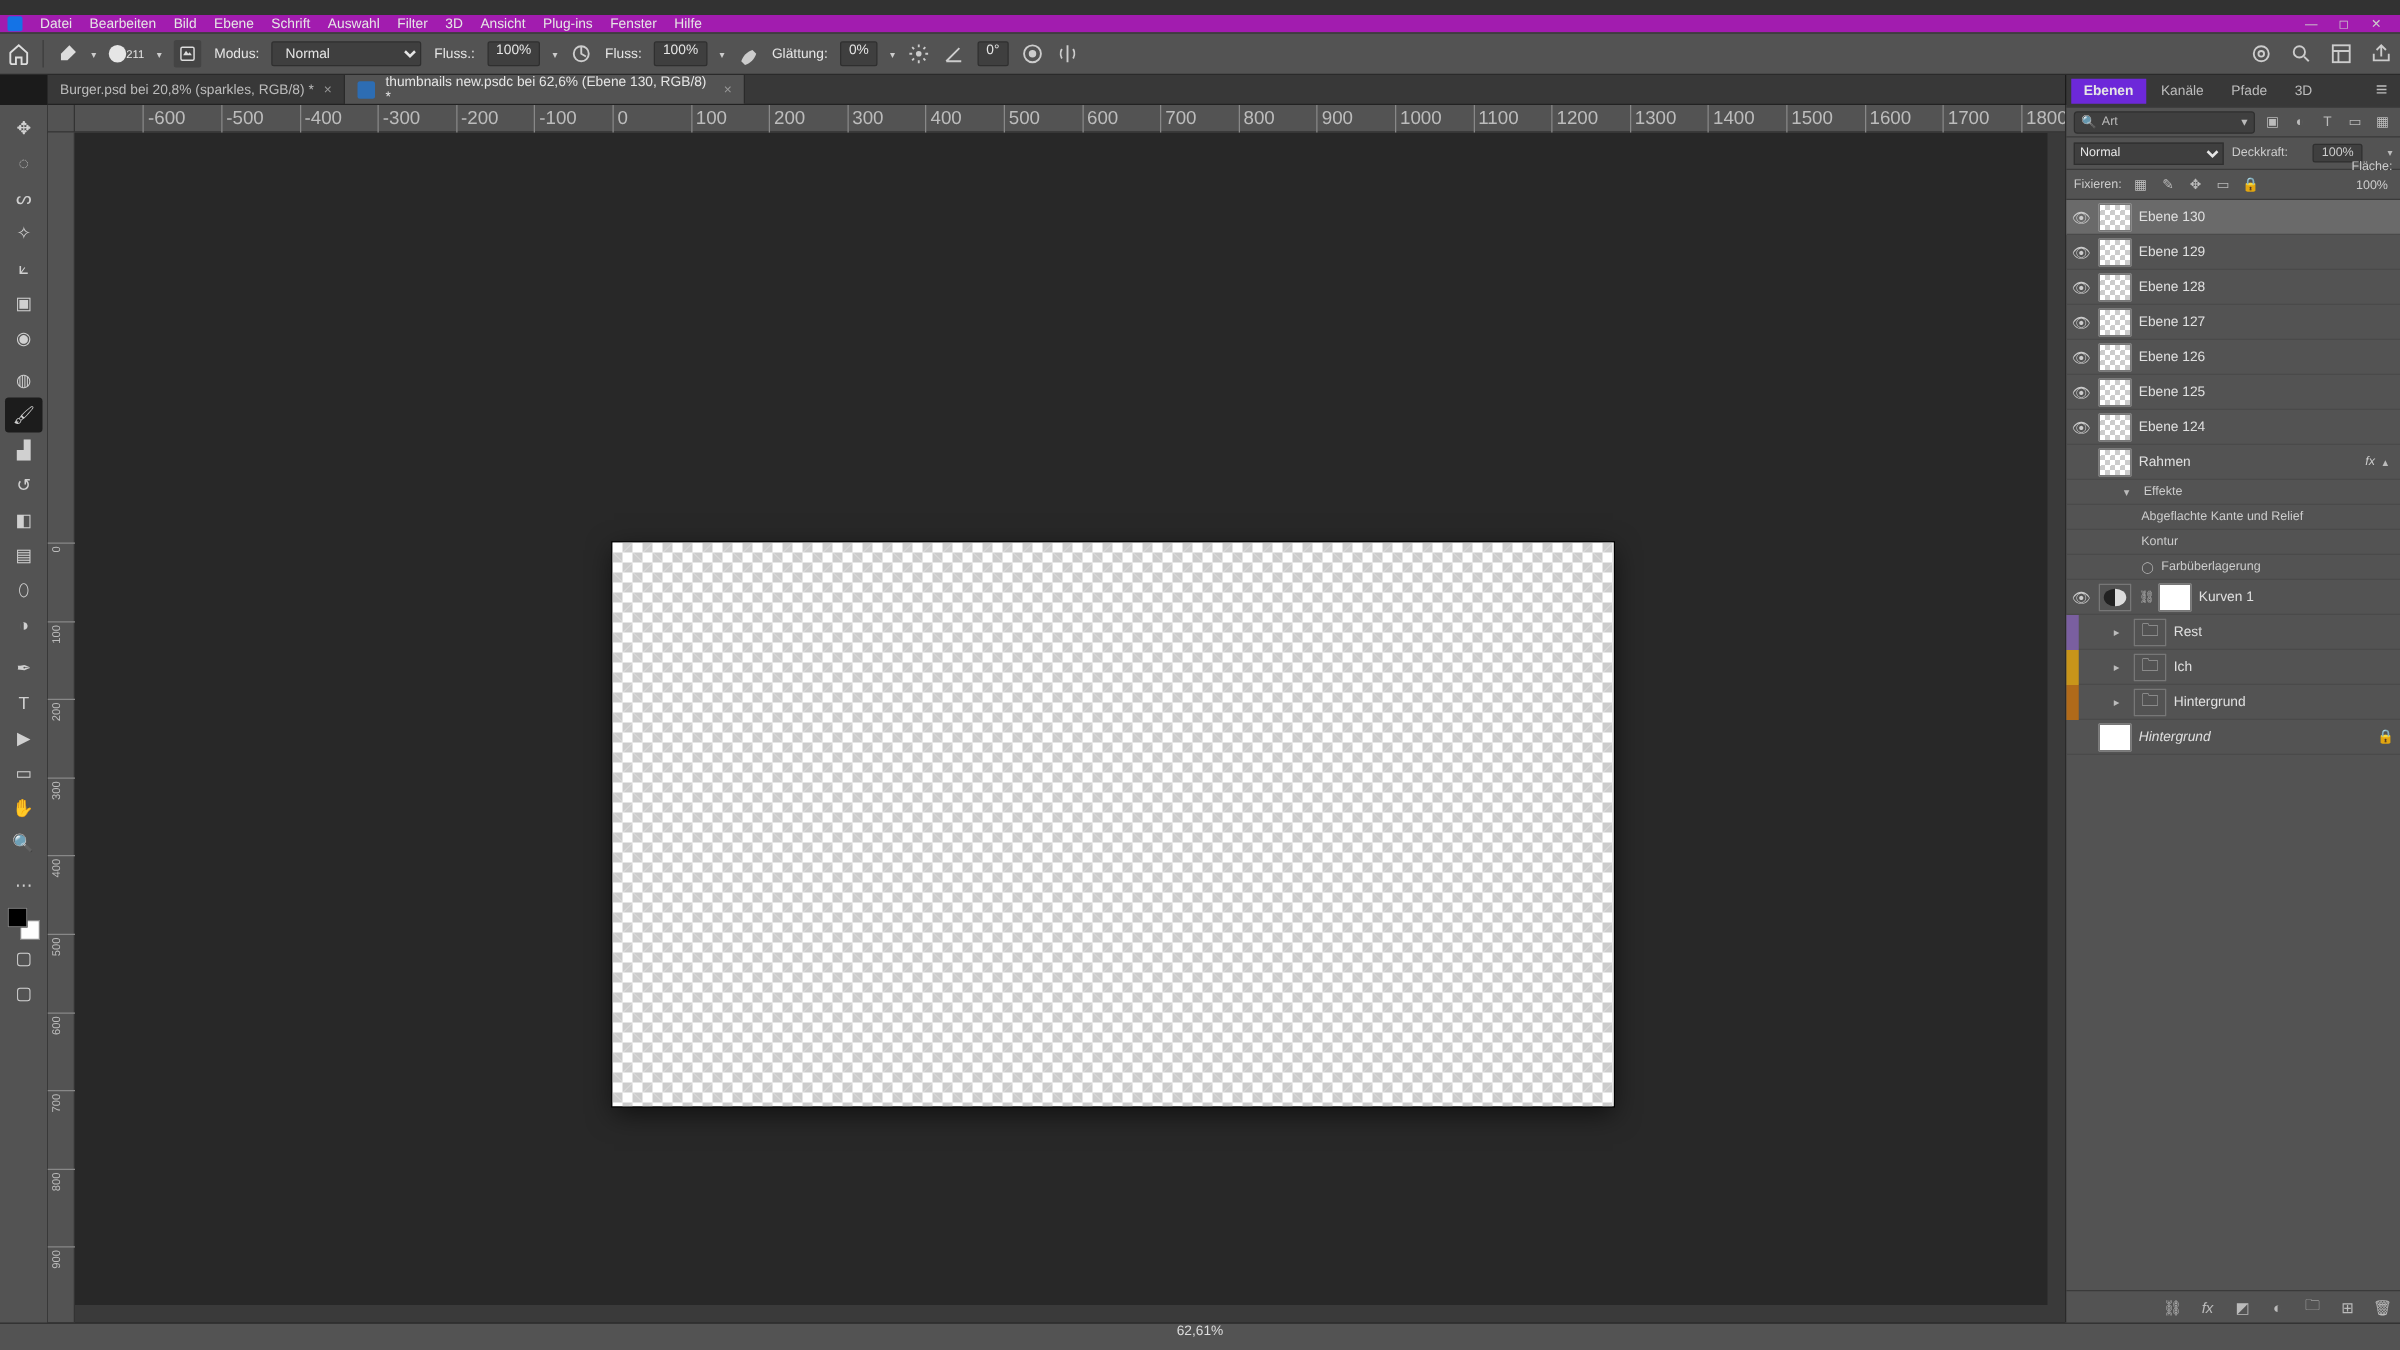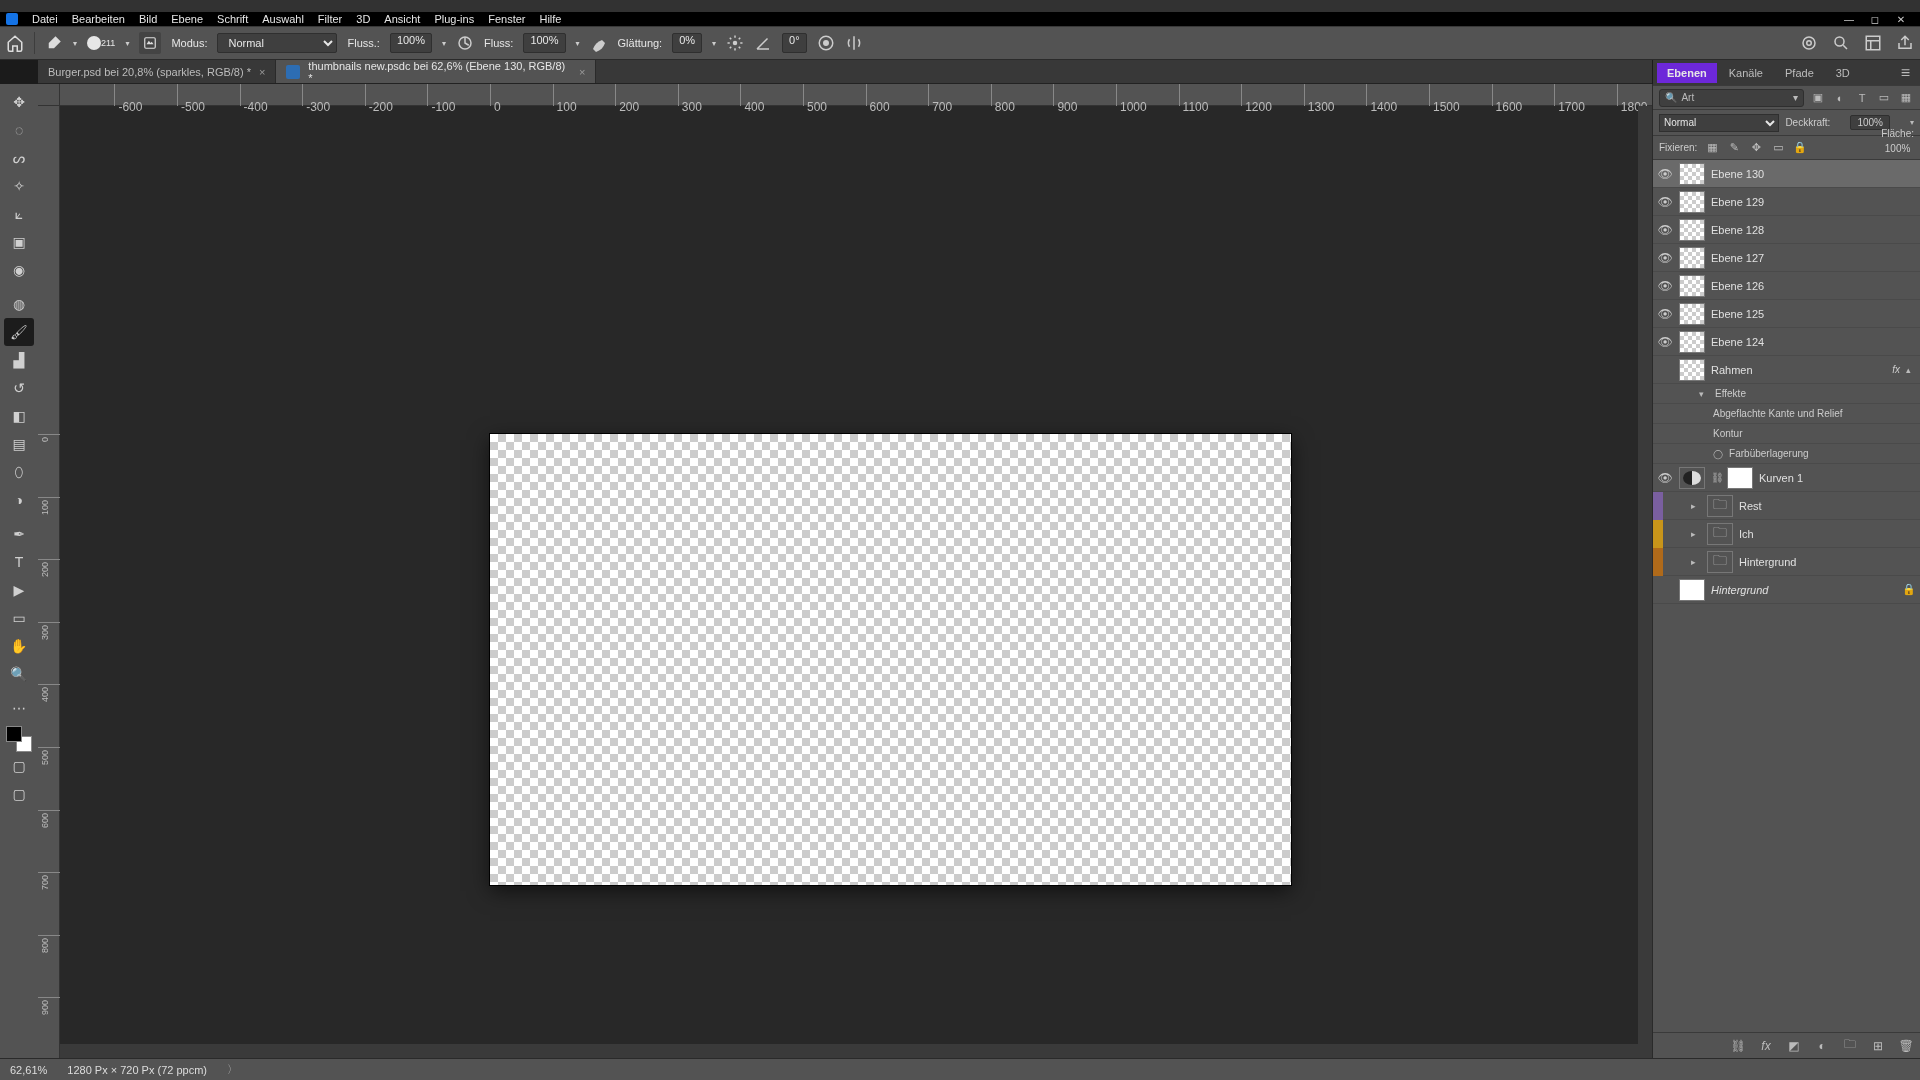--- a/index.html
+++ b/index.html
@@ -2,21 +2,21 @@
 <html><head>
 <meta charset="utf-8">
 <style>
 * { margin: 0; padding: 0; box-sizing: border-box; font-family: 'Segoe UI', Tahoma, sans-serif; -webkit-font-smoothing: antialiased; }
 html, body { width: 1920px; height: 1080px; overflow: hidden; background: #1b1b1b; }
 
 
 #titlebar { height: 12px; background: #323232; display:flex; justify-content:flex-end; align-items:center; gap:4px; padding-right:4px;}
 
 
-#menubar { height: 14px; background: #000000; display: flex; align-items: center; padding: 0 6px; gap: 14px; }
+#menubar { height: 14px; background: #a21caf; display: flex; align-items: center; padding: 0 6px; gap: 14px; }
 #menubar .logo { width:12px; height:12px; background:#1473e6; border-radius:2px; }
 #menubar .item { color: #e6e6e6; font-size: 11px; cursor: default; }
 
 #win-controls{ margin-left:auto; display:flex; gap:0; }
 #win-controls .wc{ width:26px; height:14px; display:flex; align-items:center; justify-content:center; color:#ccc; font-size:10px;}
 
 
 #optionsbar { height: 34px; background: #535353; border-top:1px solid #383838; border-bottom: 1px solid #2a2a2a; display: flex; align-items: center; padding: 0 6px; gap: 10px; color:#e6e6e6; font-size:11px; }
 #optionsbar .home{ width:22px; height:20px; display:flex; align-items:center; justify-content:center;}
 #optionsbar .sep{ width:1px; height:22px; background:#3d3d3d; }
@@ -46,21 +46,21 @@
 #toolbar .tool.active{ background:#1c1c1c;}
 #toolbar .spacer{ height:6px;}
 #toolbar .swatches{ width:26px; height:26px; position:relative; margin-top:4px;}
 #toolbar .swatches .fg{ position:absolute; left:0; top:0; width:16px; height:16px; background:#000; border:1px solid #888;}
 #toolbar .swatches .bg{ position:absolute; right:0; bottom:0; width:16px; height:16px; background:#fff; border:1px solid #888;}
 
 
 #canvaswrap{ flex:1; background:#282828; position:relative; overflow:hidden; }
 #ruler-h{ position:absolute; left:22px; right:0; top:0; height:22px; background:#535353; border-bottom:1px solid #333;}
 #ruler-h .tick{ position:absolute; top:0; height:22px; border-left:1px solid #888; }
-#ruler-h .tick span{ position:absolute; top:16px; left:3px; font-size:12px; color:#bcbcbc;}
+#ruler-h .tick span{ position:absolute; top:2px; left:3px; font-size:15px; color:#bcbcbc;}
 #ruler-v{ position:absolute; left:0; top:22px; bottom:0; width:22px; background:#535353; border-right:1px solid #333;}
 #ruler-v .tick{ position:absolute; left:0; width:22px; border-top:1px solid #888;}
 #ruler-v .tick span{ position:absolute; left:2px; top:2px; font-size:9px; color:#bcbcbc; writing-mode:vertical-rl; transform:rotate(180deg);}
 #ruler-corner{ position:absolute; left:0; top:0; width:22px; height:22px; background:#535353; border-right:1px solid #333; border-bottom:1px solid #333;}
 
 #artboard{ position:absolute; background:#fff;
   box-shadow:0 0 0 1px #000, 0 6px 20px rgba(0,0,0,.6);
   background-image:
     linear-gradient(45deg,#ccc 25%,transparent 25%),
     linear-gradient(-45deg,#ccc 25%,transparent 25%),
@@ -116,21 +116,21 @@
 .layer .colortag{ width:10px; height:28px; margin:-0px 0 -0px -4px;}
 .layer .link{ width:10px; color:#bbb; font-size:10px;}
 .layer.effect{ height:20px; font-size:10px; color:#ccc;}
 .layer.effect .name{ }
 .layer .mask{ width:26px;height:22px; background:#fff; border:1px solid #777;}
 
 #panelfoot{ height:26px; border-top:1px solid #3a3a3a; display:flex; align-items:center; justify-content:flex-end; padding:0 6px; gap:12px;}
 #panelfoot .pf{ width:16px; height:16px; color:#bbb; font-size:12px; display:flex;align-items:center;justify-content:center;}
 
 
-#statusbar{ height:22px; background:#535353; border-top:1px solid #2a2a2a; display:flex; align-items:center; padding:0 10px; gap:20px; color:#ddd; font-size:11px;}
+#statusbar{ height:22px; background:#535353; border-top:1px solid #2a2a2a; display:flex; align-items:center; padding:0 10px; gap:20px; color:#ddd; font-size:11px;flex-direction:column;}
 #statusbar .chev{ color:#aaa;}
 
 
 #hscroll{ position:absolute; left:22px; right:0; bottom:0; height:14px; background:#3a3a3a;}
 #vscroll{ position:absolute; top:22px; bottom:14px; right:0; width:14px; background:#3a3a3a;}
 </style>
 </head>
 <body>
 
 <div id="titlebar"></div>

